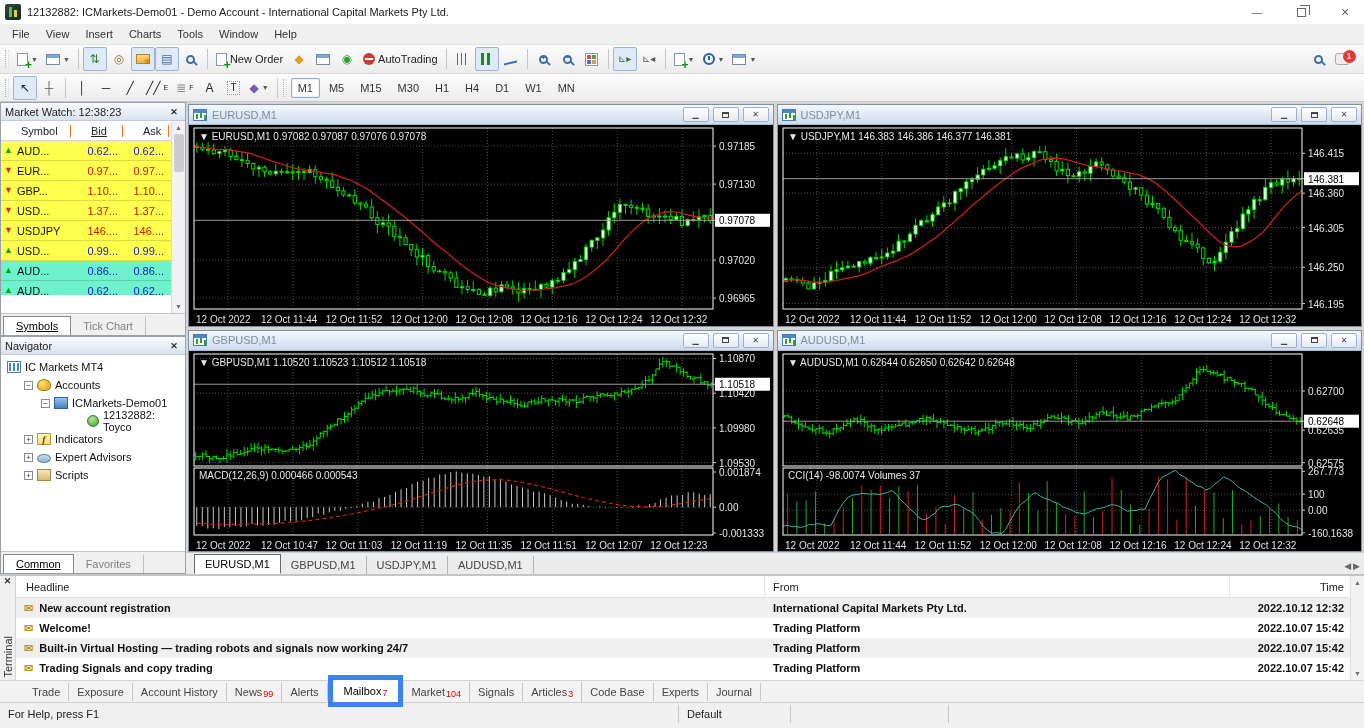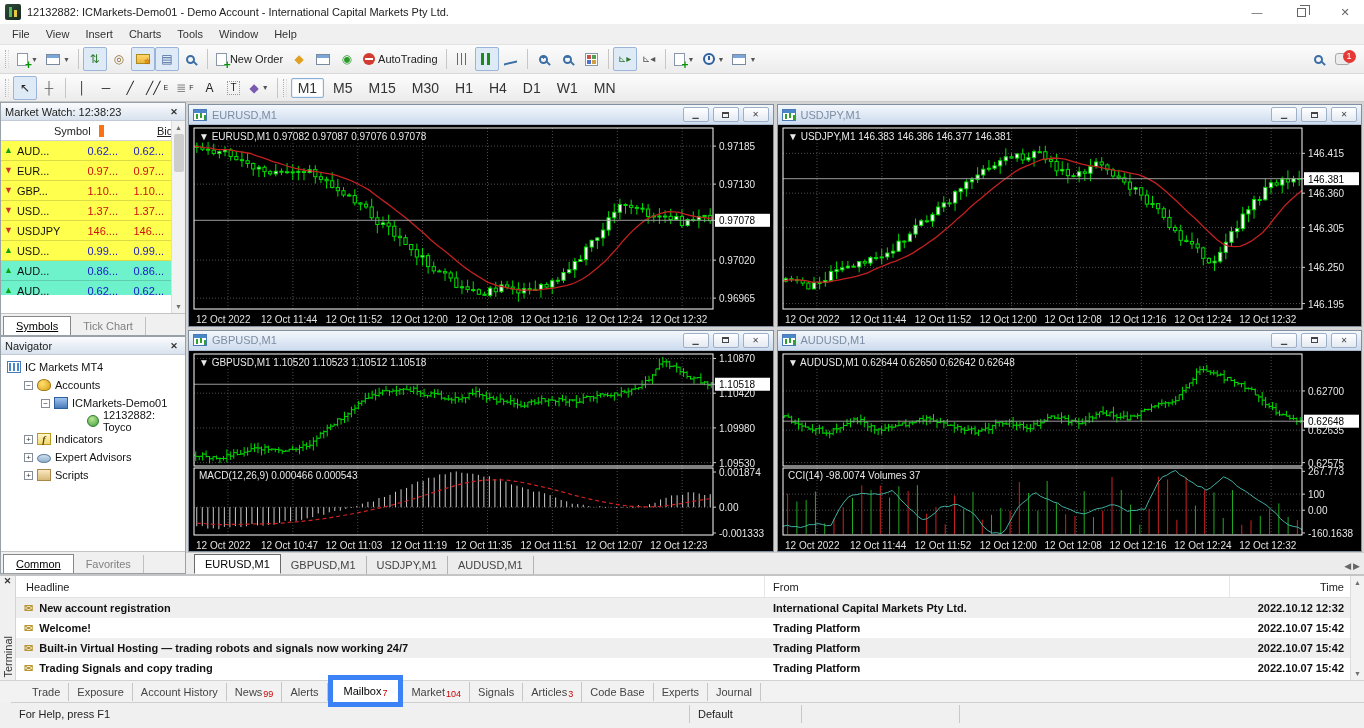--- a/index.html
+++ b/index.html
@@ -47,35 +47,35 @@
  linear-gradient(#d0a040,#d0a040) 6px 6px/4px 4px no-repeat,#fff;}
 .i-stop{width:12px;height:12px;border-radius:50%;background:#d23b2f;position:relative;display:inline-block;}
 .i-stop::after{content:"";position:absolute;left:2px;top:5px;width:8px;height:2px;background:#fff;}
 .i-clock{width:12px;height:12px;border-radius:50%;border:2px solid #2c5f9e;position:relative;display:inline-block;}
 .i-clock::after{content:"";position:absolute;left:3px;top:1px;width:2px;height:4px;background:#2c5f9e;}
 .i-bars{width:12px;height:12px;display:inline-block;background:repeating-linear-gradient(90deg,#5a6a7a 0 1px,transparent 1px 4px);}
 .i-candles{width:12px;height:12px;display:inline-block;background:repeating-linear-gradient(90deg,#1d8a1d 0 3px,transparent 3px 6px);}
 .i-linechart{width:13px;height:9px;display:inline-block;border-bottom:2px solid #3a6ea5;transform:skewY(-14deg);}
 .bubble{width:15px;height:12px;background:#ececec;border:1px solid #a8a8a8;border-radius:3px;position:relative;display:inline-block;}
 .badge{position:absolute;right:-7px;top:-4px;min-width:13px;height:13px;background:#e53935;color:#fff;border-radius:7px;font-size:9px;line-height:13px;text-align:center;padding:0 1px;}
-.tf-btn{height:20px;padding:1px 6px;font-size:14px;color:#333;border:1px solid transparent;border-radius:2px;display:inline-flex;align-items:center;}
+.tf-btn{height:20px;padding:1px 6px;font-size:11px;color:#333;border:1px solid transparent;border-radius:2px;display:inline-flex;align-items:center;}
 .tf-btn.active{background:#fff;border-color:#8ab0d8;box-shadow:inset 0 0 2px #b8cde8;}
 
 
 #workspace{height:472px;flex:none;display:flex;}
 #left-col{width:186px;flex:none;display:flex;flex-direction:column;background:#f0f0f0;}
 .panel{background:#fff;border:1px solid #98a0a8;display:flex;flex-direction:column;overflow:hidden;}
 #market-watch{height:234px;flex:none;}
 #navigator{flex:1;}
 .panel-header{height:18px;flex:none;background:linear-gradient(#fafbfd,#d8e2ee);display:flex;align-items:center;padding:0 4px;border-bottom:1px solid #c2cad6;color:#222;}
 .panel-close{margin-left:auto;width:14px;text-align:center;font-size:9px;color:#333;font-weight:bold;}
 .mw-wrap{flex:1;display:flex;overflow:hidden;}
 .mw-cols{flex:1;overflow:hidden;}
 .mw-headrow{display:flex;height:20px;align-items:center;border-bottom:1px solid #d4d4d4;color:#222;}
-.mw-headrow span{padding:0 20px;border-right:5px solid #f97316;margin-left:33px;}
+.mw-headrow span{padding:0 20px;border-right:1px solid #f97316;}
 .mwc-sym{width:70px;} .mwc-bid{width:52px;text-align:left;text-decoration:underline;} .mwc-ask{width:46px;text-align:right;}
 .mw-row{display:flex;height:20px;align-items:center;border-bottom:1px solid rgba(0,0,0,.14);}
 .mw-row.yellow{background:#ffff4e;} .mw-row.cyan{background:#6df2cc;}
 .mw-sym{width:70px;display:flex;align-items:center;gap:4px;padding-left:3px;color:#111;}
 .arr{font-size:9px;line-height:9px;} .arr.up{color:#13a113;} .arr.down{color:#d03030;}
 .mw-bid{width:52px;text-align:right;padding-right:5px;} .mw-ask{width:46px;text-align:right;padding-right:5px;}
 .val-up{color:#1818c8;} .val-down{color:#cc1111;}
 .scrollbar{width:14px;flex:none;background:#f2f2f2;border-left:1px solid #dcdcdc;display:flex;flex-direction:column;align-items:center;color:#707070;font-size:7px;}
 .sb-arrow{height:13px;line-height:13px;}
 .sb-thumb{width:10px;height:38px;background:#cdcdcd;border-radius:2px;}
@@ -131,21 +131,21 @@
 .tr-headline{flex:1;display:flex;align-items:center;gap:6px;padding-left:8px;overflow:hidden;white-space:nowrap;}
 .mail-icon{color:#b8952e;font-size:11px;}
 .tr-from{width:465px;flex:none;padding-left:8px;}
 .tr-time{width:120px;flex:none;text-align:right;padding-right:6px;}
 #terminal-tabs{height:22px;flex:none;background:#f2f2f2;border-top:1px solid #d2d2d2;display:flex;align-items:center;padding-left:24px;color:#444;}
 .ttab{padding:3px 8px;border-right:1px solid #c6c6c6;display:flex;align-items:center;gap:1px;}
 .ttab.active{background:#fff;border:5px solid #3b82f6;color:#000;padding:4px 11px;position:relative;top:-1px;}
 .tcount{color:#cc0000;font-size:9px;margin-top:4px;}
 
 
-#statusbar{height:22px;flex:none;background:#f0f0f0;border-top:1px solid #cfcfcf;display:flex;align-items:center;color:#222;margin-left:11px;}
+#statusbar{height:22px;flex:none;background:#f0f0f0;border-top:1px solid #cfcfcf;display:flex;align-items:center;color:#222;}
 .sb-cell{height:18px;display:flex;align-items:center;padding:0 8px;border-left:1px solid #c8c8c8;}
 #sb-help{width:678px;border-left:none;}
 #sb-profile{width:112px;}
 .sb-empty1{width:158px;} .sb-empty2{width:158px;}
 #sb-traffic{flex:1;justify-content:flex-end;padding-right:14px;gap:5px;}
 .traffic-bars{display:flex;align-items:flex-end;gap:1px;}
 .traffic-bars i{display:block;width:2px;background:#1f7a1f;}
 </style>
 </head>
 <body>

